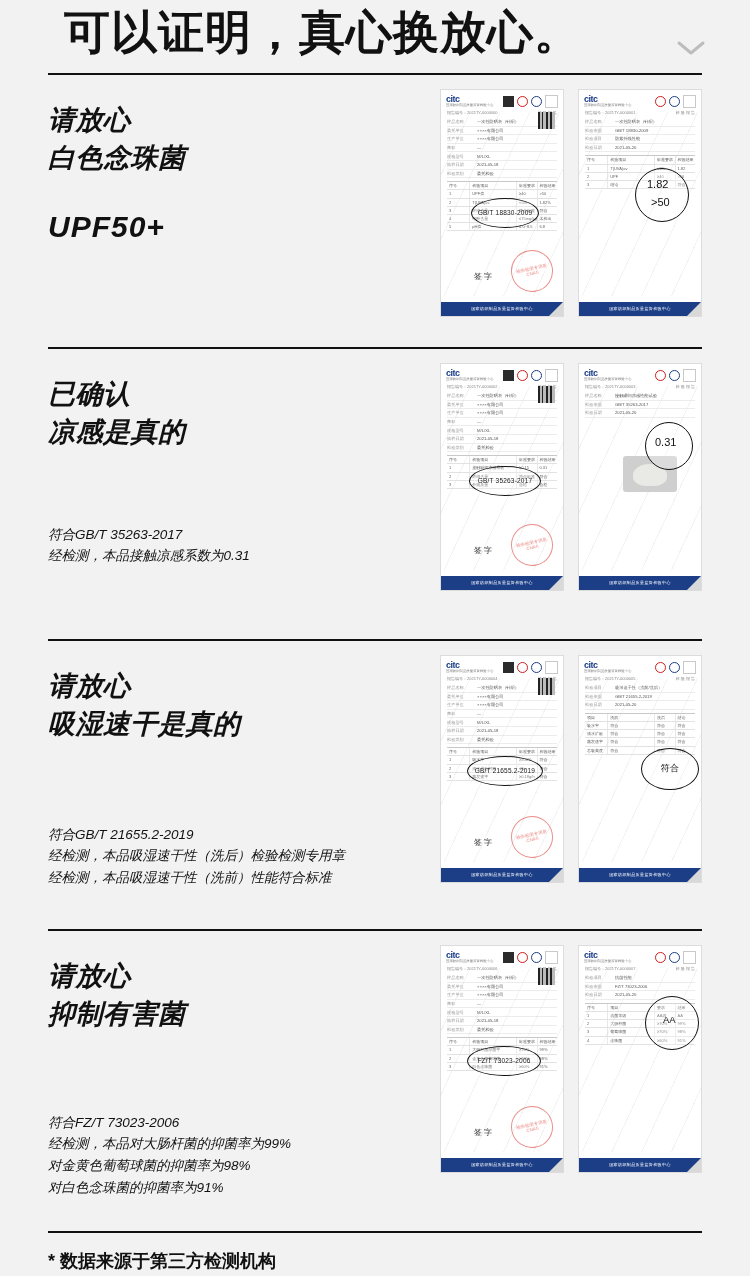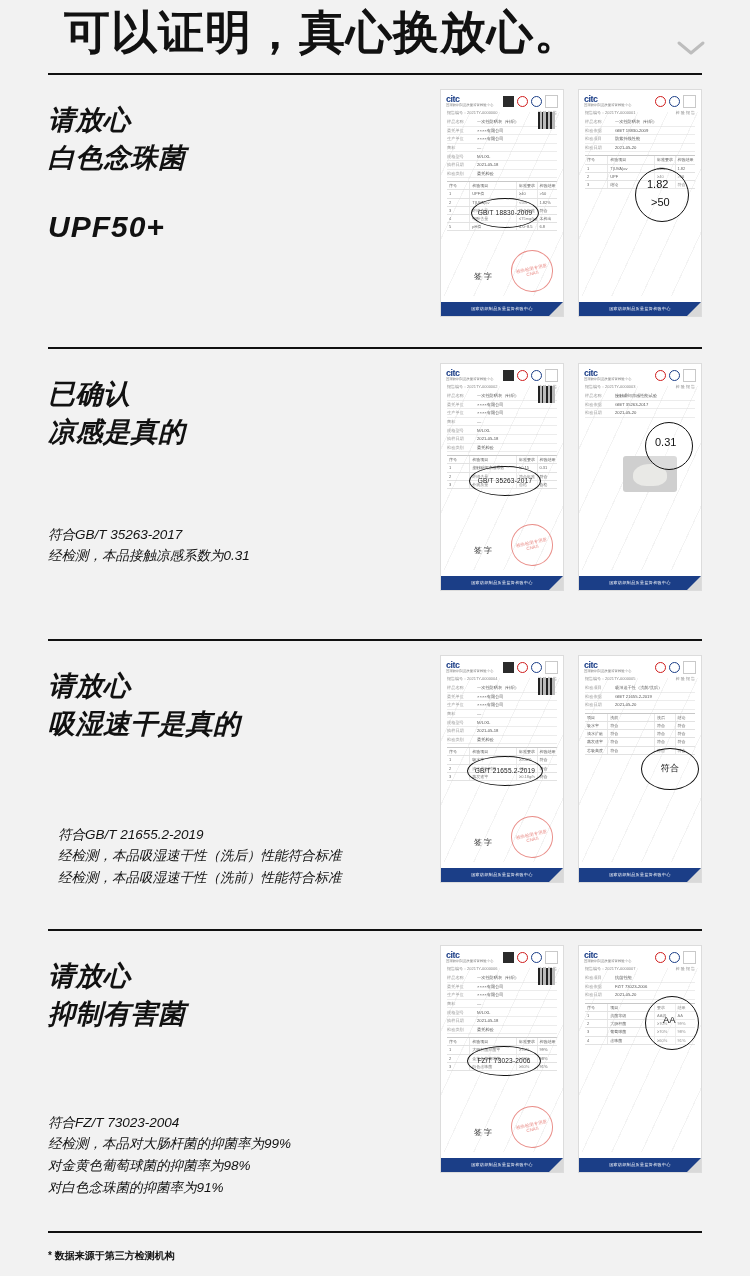--- a/index.html
+++ b/index.html
@@ -296,21 +296,21 @@
     content:"";
     position:absolute;
     left: 10px; top: 8px;
     width: 34px; height: 22px;
     background: #e9e9e6;
     border-radius: 50% 50% 40% 40%;
   }
 
   
   .footnote {
-    font-size: 10px;
+    font-size: 18px;
     font-weight: bold;
     color: #111;
     padding: 16px 44px 0 48px;
   }
 </style>
 </head>
 <body>
 
 <div class="page">
 
@@ -627,23 +627,23 @@
 
   <div class="divider"></div>
 
   <div class="section" style="height:288px;">
     <div class="section-inner">
       <div class="sec-left">
         <div class="sec-heading">
           <div>请放心</div>
           <div>吸湿速干是真的</div>
         </div>
-        <div class="sec-notes" style="margin-top:80px;margin-left:10px;">
+        <div class="sec-notes" style="margin-top:80px;">
           <div>符合GB/T 21655.2-2019</div>
-          <div>经检测，本品吸湿速干性（洗后）性能符合标准</div>
+          <div>经检测，本品吸湿速干性（洗后）检验检测专用章</div>
           <div>经检测，本品吸湿速干性（洗前）性能符合标准</div>
         </div>
       </div>
 
       <div class="certs">
         <div class="cert">
           <div class="cert-watermark"></div>
           <div class="cert-top">
             <div class="cert-logo">citc<span class="sub">国家纺织制品质量监督检验中心</span></div>
             <div class="cert-badges">
@@ -790,21 +790,21 @@
   <div class="divider"></div>
 
   <div class="section" style="height:300px;">
     <div class="section-inner">
       <div class="sec-left">
         <div class="sec-heading">
           <div>请放心</div>
           <div>抑制有害菌</div>
         </div>
         <div class="sec-notes" style="margin-top:78px;">
-          <div>符合FZ/T 73023-2004</div>
+          <div>符合FZ/T 73023-2006</div>
           <div>经检测，本品对大肠杆菌的抑菌率为99%</div>
           <div>对金黄色葡萄球菌的抑菌率为98%</div>
           <div>对白色念珠菌的抑菌率为91%</div>
         </div>
       </div>
 
       <div class="certs">
         <div class="cert">
           <div class="cert-watermark"></div>
           <div class="cert-top">

